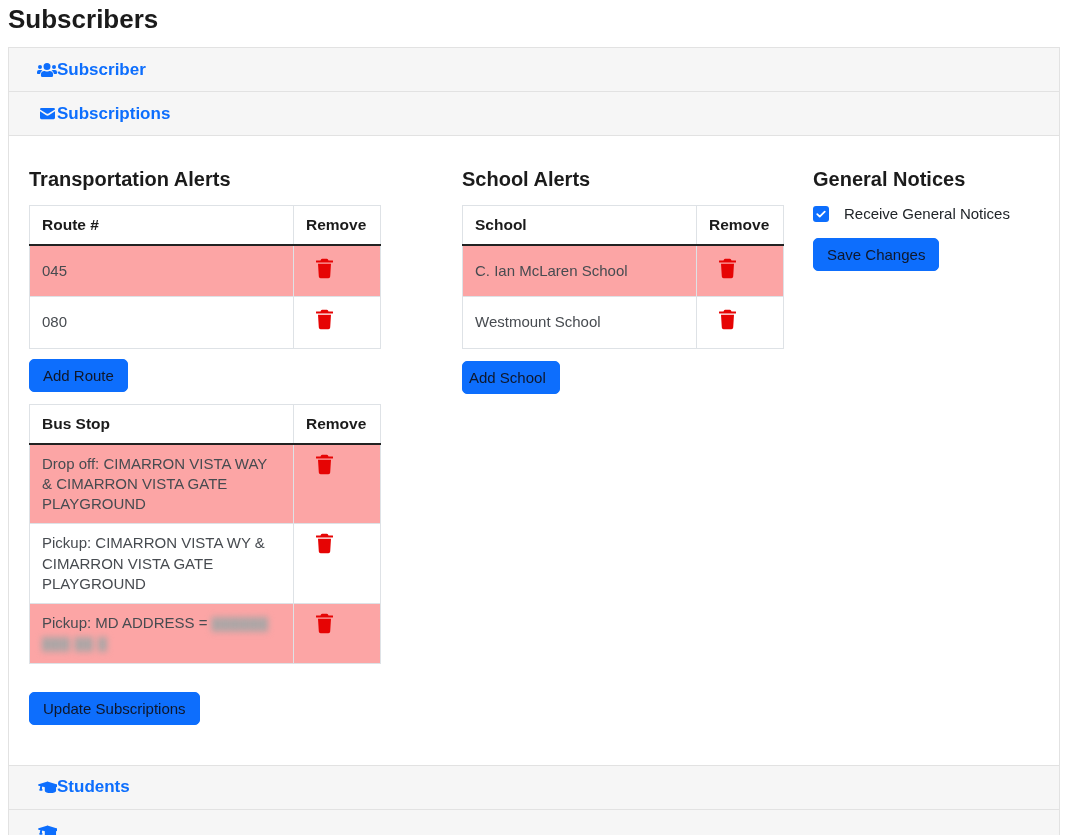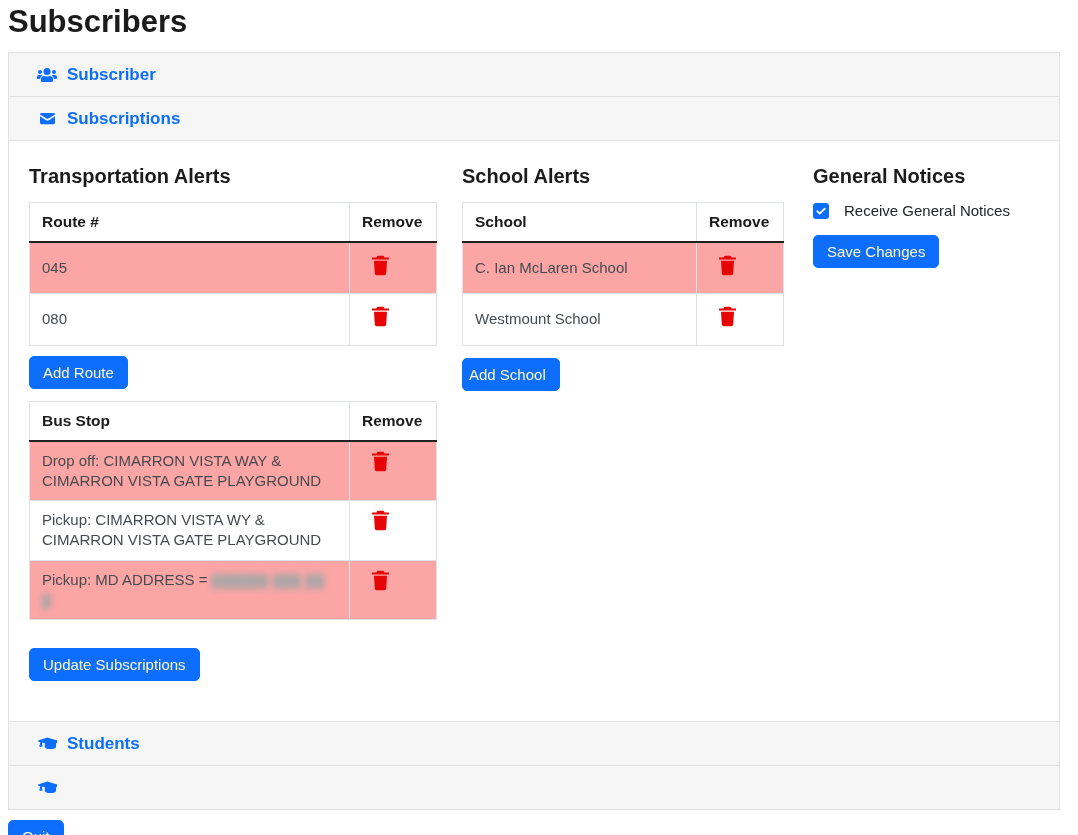--- a/index.html
+++ b/index.html
@@ -5,65 +5,64 @@
   * { box-sizing: border-box; }
   html,body { margin:0; padding:0; background:#fff; }
   body {
     width:1078px; height:835px;
     font-family:"Liberation Sans", sans-serif;
     color:#212529;
     padding:0 8px;
     overflow:hidden;
   }
   .page-title {
-    font-size:31px; font-weight:600;
+    font-size:26px; font-weight:600;
     margin:4px 0 12px 0;
     color:#1b1b1b;
   }
   
   .accordion {
     border:1px solid #e2e2e2;
     border-bottom:none;
     width:1052px;
   }
   .acc-header {
     height:44px;
     background:#f6f6f6;
     border-bottom:1px solid #e2e2e2;
     display:flex; align-items:center;
     padding:0 20px 0 28px;
-    gap:10px;
     cursor:pointer;
   }
   .acc-header .icon { display:inline-flex; width:20px; justify-content:center; }
   .acc-header .icon svg { fill:#0d6efd; }
   .acc-label {
     color:#0d6efd; font-weight:700; font-size:17px;
   }
   
   .panel {
     background:#fff;
     border-bottom:1px solid #e2e2e2;
     padding:20px 20px 40px 20px;
     display:flex;
   }
   .col-transport { width:433px; flex:none; }
   .col-school   { width:351px; flex:none; }
   .col-general  { flex:1; }
   .section-heading {
     font-size:20px; font-weight:600;
-    margin:4px 0 14px 0; color:#1b1b1b;
+    margin:12px 0 14px 0; color:#1b1b1b;
   }
   
   table.tbl {
     border-collapse:collapse;
     border:1px solid #dee2e6;
     background:#fff;
   }
-  table.routes, table.busstops { width:408px; }
+  table.routes, table.busstops { width:352px; }
   table.schools { width:322px; }
   .tbl th {
     text-align:left;
     font-size:15.5px; font-weight:700;
     padding:10px 12px;
     border-bottom:2px solid #222;
     background:#fff;
     color:#1b1b1b;
   }
   .tbl th.remove-col { border-left:1px solid #dee2e6; width:87px; }
@@ -85,21 +84,21 @@
   .trash svg { fill:#e60404; }
   .redacted {
     filter:blur(3px);
     color:#a6a6a6;
     font-size:12px;
     letter-spacing:1px;
   }
   
   .btn {
     display:inline-block;
-    background:#0d6efd; color:#fef9c3;
+    background:#0d6efd; color:#0f172a;
     border:1px solid #0d6efd;
     border-radius:5px;
     font-family:inherit;
     font-size:15px;
     padding:7px 13px;
     cursor:pointer;
   }
   .btn-add-route { margin:10px 12px 12px 0; }
   .btn-add-school { margin-top:12px;padding-left:6px; }
   .btn-update { margin-top:28px; }

